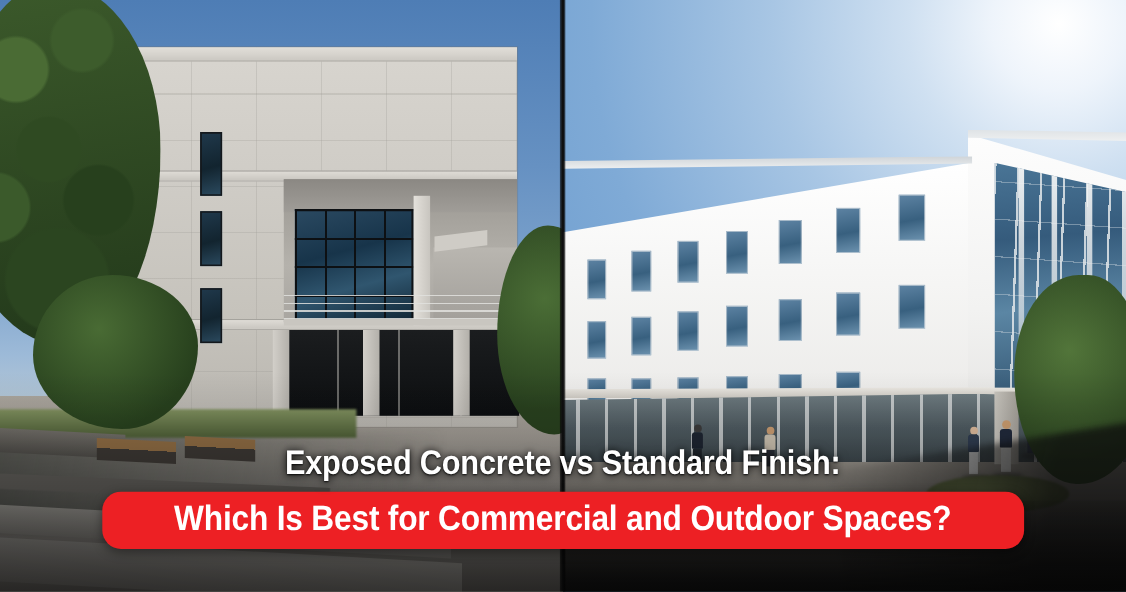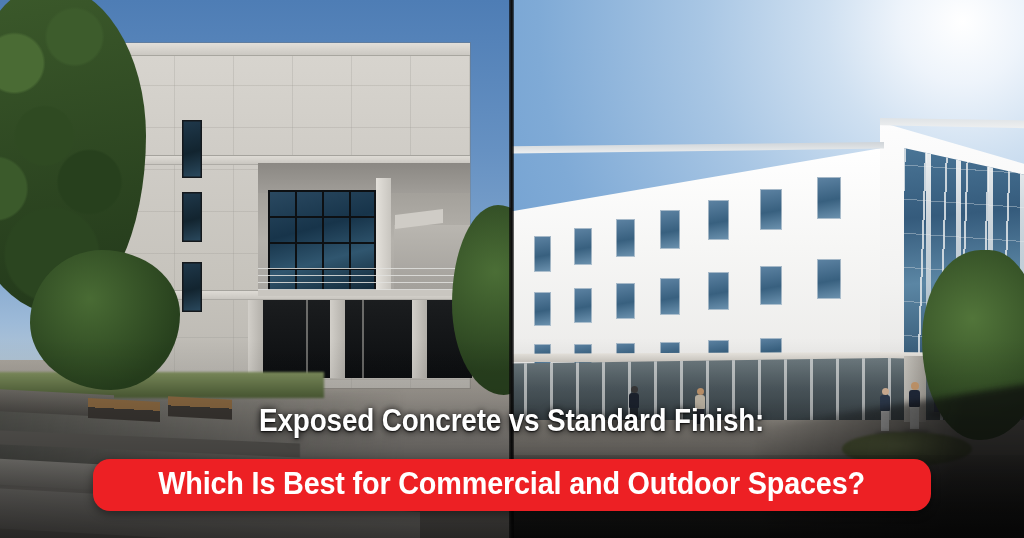--- a/index.html
+++ b/index.html
@@ -330,21 +330,21 @@
     color:#ffffff;
     transform:scaleX(.90);
     transform-origin:center;
     white-space:nowrap;
     text-shadow:
       0 1px 2px rgba(0,0,0,.85),
       0 0 7px rgba(0,0,0,.65),
       0 2px 10px rgba(0,0,0,.55);
   }
   .banner{
-    margin-top:22px;
+    margin-top:10px;
     background:#ed2024;
     border-radius:17px;
     padding:6px 26px 8px 26px;
     box-shadow:0 3px 10px rgba(0,0,0,.45);
   }
   .headline-2{
     font-family:"Liberation Sans Narrow","Liberation Sans", sans-serif;
     font-weight:700;
     font-size:32px;
     line-height:1.18;

